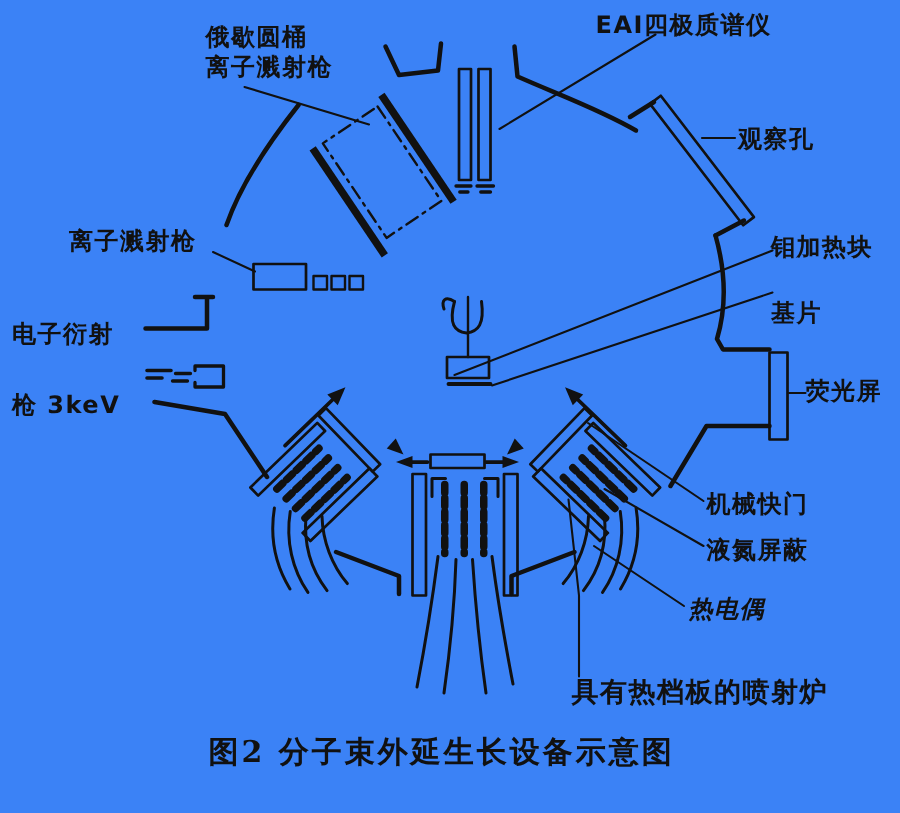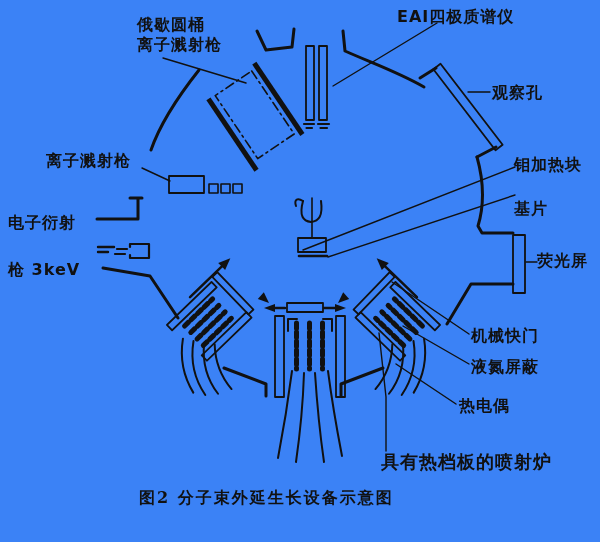--- a/index.html
+++ b/index.html
@@ -7,21 +7,21 @@
     position:relative;width:600px;height:542px;background:#3b82f6;
     font-family:"DejaVu Sans","Liberation Sans",sans-serif;overflow:hidden;
   }
   .stage svg{position:absolute;left:0;top:0;}
   .lbl{
     position:absolute;color:#111;font-weight:bold;font-size:16px;
     letter-spacing:1px;white-space:nowrap;line-height:1.2;
   }
   .lbl.small{font-size:18px;}
   .caption{
-    position:absolute;color:#111;font-weight:bold;font-size:16px;
+    position:absolute;color:#111;font-weight:bold;font-size:20px;
     letter-spacing:2px;white-space:nowrap;
     font-family:"DejaVu Serif","Liberation Serif",serif;
   }
   .ink{stroke:#111;fill:none;}
 </style>
 </head>
 <body>
 
 <div class="stage">
 
@@ -152,17 +152,17 @@
   <div class="lbl" style="left:397px;top:7px;">EAI四极质谱仪</div>
   <div class="lbl" style="left:492px;top:83px;text-align:center;">观察孔</div>
   <div class="lbl" style="left:514px;top:155px;">钼加热块</div>
   <div class="lbl" style="left:514px;top:183px;margin-top:16px;">基片</div>
   <div class="lbl" style="left:537px;top:251px;">荧光屏</div>
   <div class="lbl" style="left:46px;top:151px;">离子溅射枪</div>
   <div class="lbl" style="left:8px;top:213px;text-align:right;">电子衍射</div>
   <div class="lbl" style="left:8px;top:260px;">枪 3keV</div>
   <div class="lbl" style="left:471px;top:326px;">机械快门</div>
   <div class="lbl" style="left:471px;top:357px;">液氮屏蔽</div>
-  <div class="lbl" style="left:459px;top:396px;">热电偶</div>
+  <div class="lbl" style="left:459px;top:396px;font-style:italic;">热电偶</div>
   <div class="lbl small" style="left:381px;top:451px;">具有热档板的喷射炉</div>
 
   <div class="caption" style="left:139px;top:488px;">图2  分子束外延生长设备示意图</div>
 </div>
 
 </body></html>

